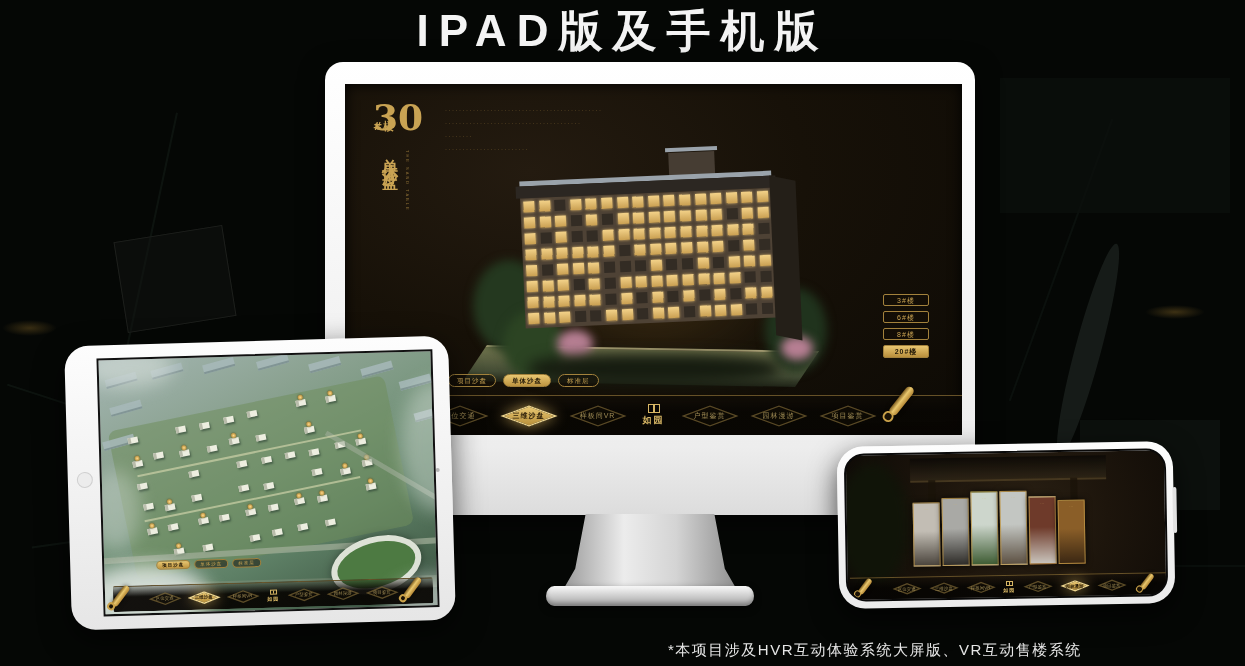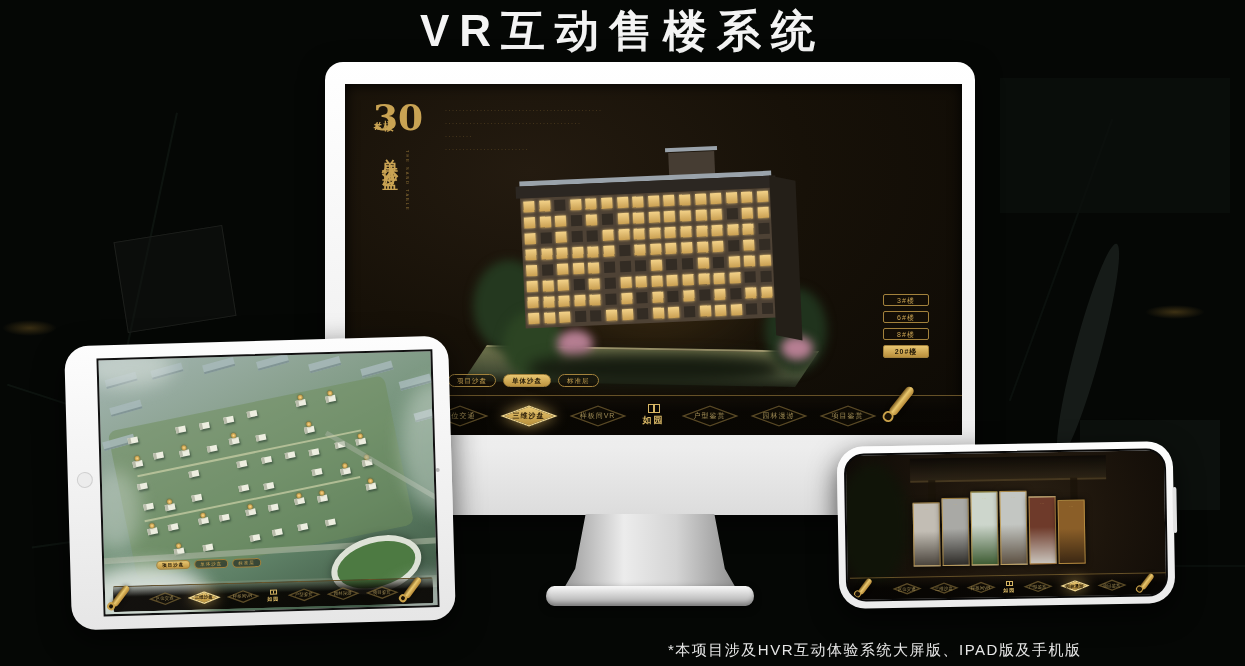--- a/index.html
+++ b/index.html
@@ -160,21 +160,21 @@
   <div class="bgline" style="left:150px;top:110px;width:2px;height:250px;transform:rotate(12deg);"></div>
   <div class="bgline" style="left:960px;top:565px;width:300px;height:2px;opacity:.3;"></div>
   <div class="bgline" style="left:1060px;top:110px;width:2px;height:300px;transform:rotate(20deg);opacity:.35;"></div>
   <div class="bgrect" style="left:120px;top:233px;width:110px;height:92px;transform:rotate(-9deg);"></div>
   <div class="bgblock" style="left:1000px;top:78px;width:230px;height:135px;opacity:.7;"></div>
   <div class="bgriver" style="left:1075px;top:240px;transform:rotate(15deg);"></div>
   <div class="bgblock" style="left:1080px;top:420px;width:140px;height:90px;"></div>
   <div class="goldsmudge" style="left:2px;top:320px;width:55px;height:16px;"></div>
   <div class="goldsmudge" style="left:1145px;top:305px;width:60px;height:14px;opacity:.55;"></div>
 
-  <div class="title">VR互动售楼系统</div>
+  <div class="title">IPAD版及手机版</div>
 
   <div class="mon-body"></div>
   <div class="mon-neck"></div>
   <div class="mon-base"></div>
 
   <div class="mon-screen">
     <div class="m-num">
       <span>30</span><span class="sfx">#楼</span>
     </div>
     <div class="m-vert">单体沙盘</div>
@@ -583,14 +583,14 @@
         <i class="sbar"></i>
           <i class="scurl"></i>
       </div>
       <div class="scroll sm p-scrollR">
         <i class="sbar"></i>
           <i class="scurl"></i>
       </div>
     </div>
   </div>
 
-  <div class="footnote">*本项目涉及HVR互动体验系统大屏版、IPAD版及手机版</div>
+  <div class="footnote">*本项目涉及HVR互动体验系统大屏版、VR互动售楼系统</div>
 </div>
 
 </body></html>

